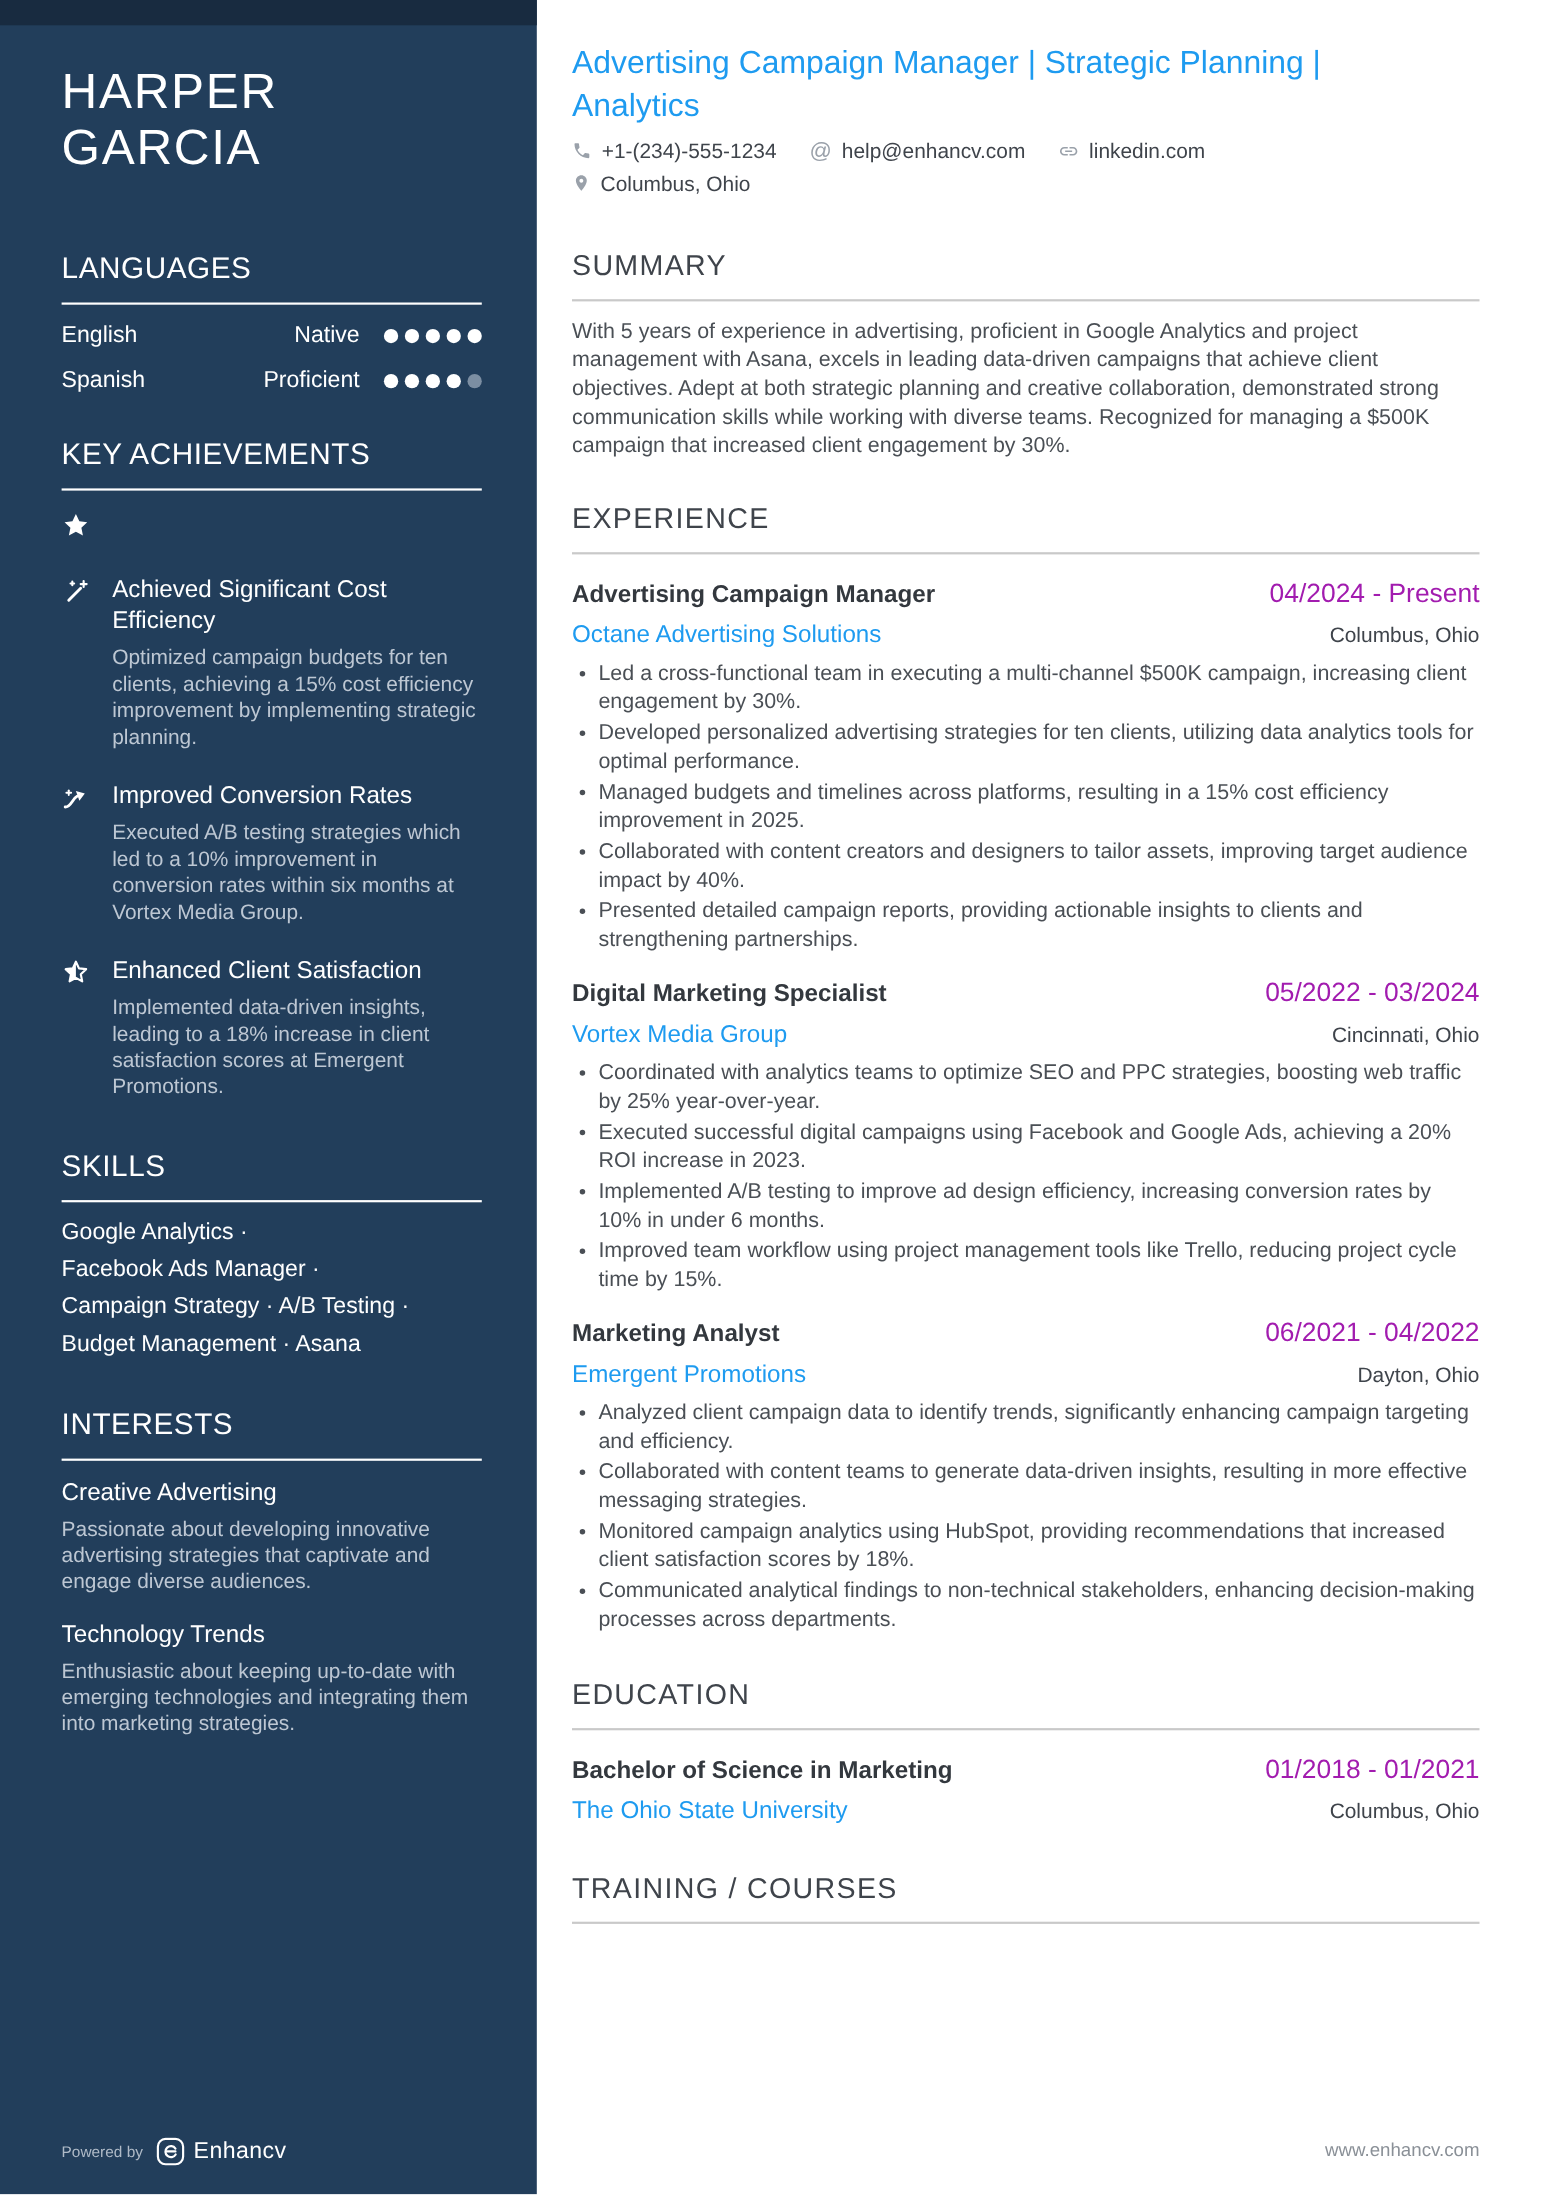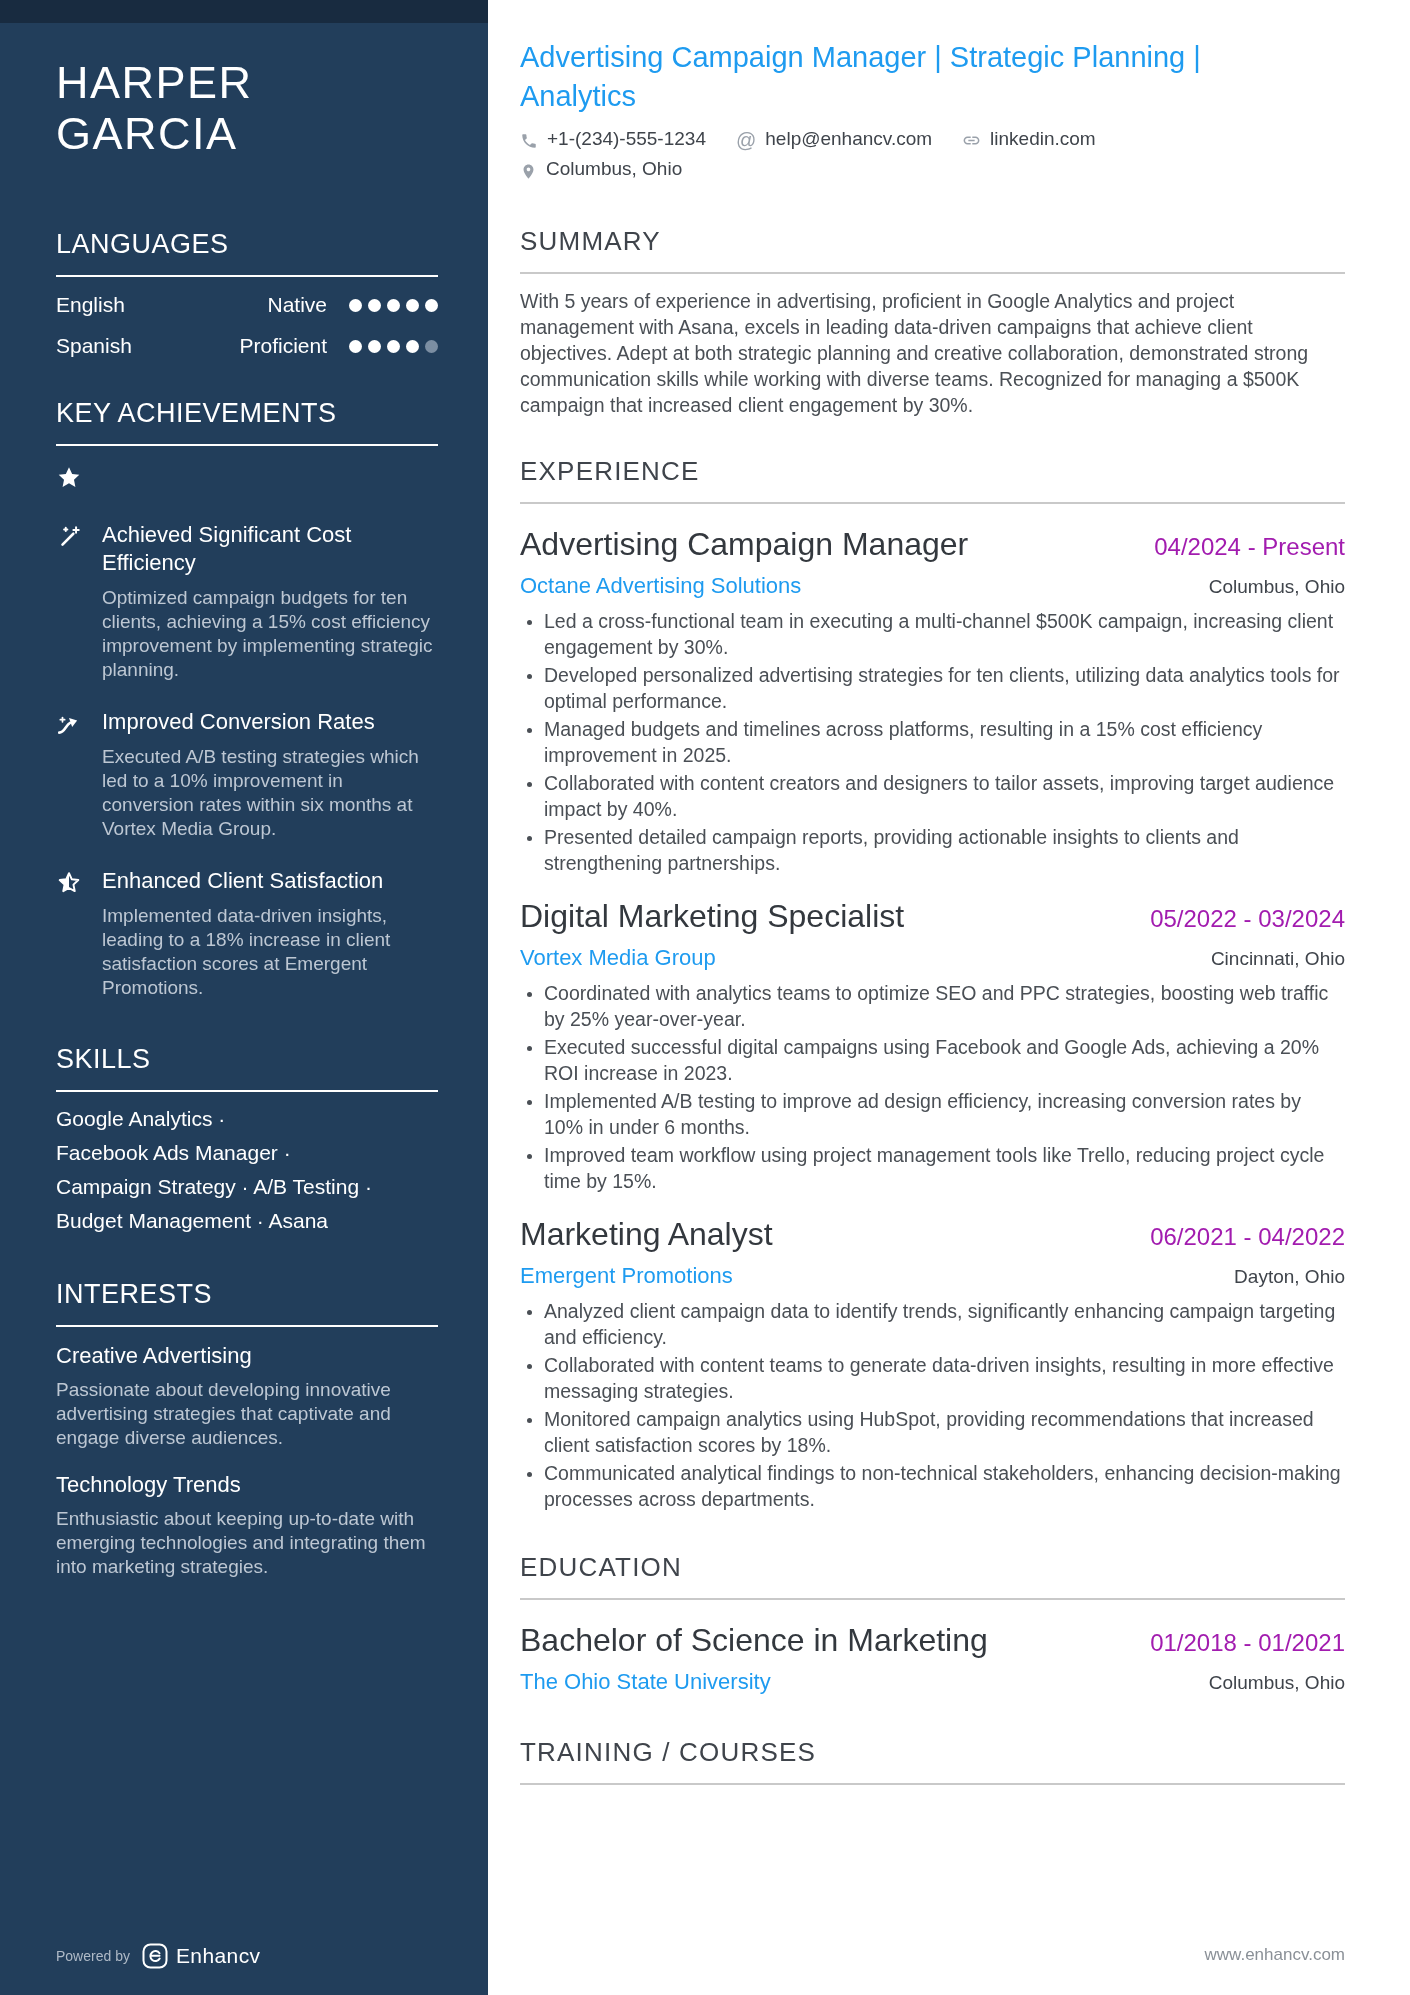--- a/index.html
+++ b/index.html
@@ -31,31 +31,31 @@
   .interest-desc{font-size:19px;line-height:24px;color:#BDC7D3;}
   .sb-footer{position:absolute;left:56px;bottom:26px;display:flex;align-items:center;}
   .powered-by{font-size:14px;color:#AFBAC7;margin-right:12px;}
   .brand-name{font-size:21px;color:#fff;letter-spacing:.4px;margin-left:8px;}
 
   
   .main{position:relative;flex:1;box-sizing:border-box;padding:0 65px 0 32px;}
   .job-title-line{color:#1E9BF0;font-size:29px;line-height:39px;font-weight:400;margin:38px 0 0;max-width:800px;}
   .contact{margin-top:12px;font-size:19px;color:#3F444B;}
   .contact-row{display:flex;align-items:center;flex-wrap:wrap;margin-top:8px;}
-  .contact-item{display:flex;align-items:flex-end;margin-right:30px;}
+  .contact-item{display:flex;align-items:flex-start;margin-right:30px;}
   .ct-icon{margin-right:9px;display:inline-flex;align-items:center;color:#9AA1AA;}
   .at-glyph{font-size:20px;color:#9AA1AA;line-height:1;}
 
   .m-section{margin-top:46px;}
   .m-heading{font-size:26px;font-weight:400;letter-spacing:1.2px;color:#3F444B;border-bottom:2px solid #C9C9C9;padding-bottom:15px;margin:0 0 14px;}
   .summary-text{font-size:19.5px;line-height:26px;color:#4A4F55;}
 
   .job{margin-top:22px;}
   .row-split{display:flex;justify-content:space-between;align-items:baseline;}
-  .job-name{font-size:32px;color:#33383E;font-weight:400;}
+  .job-name{font-size:22px;color:#33383E;font-weight:700;}
   .job-dates{font-size:24px;color:#a21caf;white-space:nowrap;}
   .company{font-size:22px;color:#1E9BF0;font-weight:400;margin-top:10px;}
   .job-loc{font-size:19px;color:#3F444B;white-space:nowrap;}
   ul.bullets{margin:10px 0 0;padding-left:24px;}
   ul.bullets li{font-size:19.5px;line-height:25.5px;color:#4A4F55;margin-bottom:3px;}
   ul.bullets li::marker{color:#4A4F55;font-size:17px;}
 
   .training-cols{display:flex;margin-top:18px;}
   .training-col{width:440px;min-width:440px;}
   .cert-name{font-size:22px;color:#1E9BF0;}

